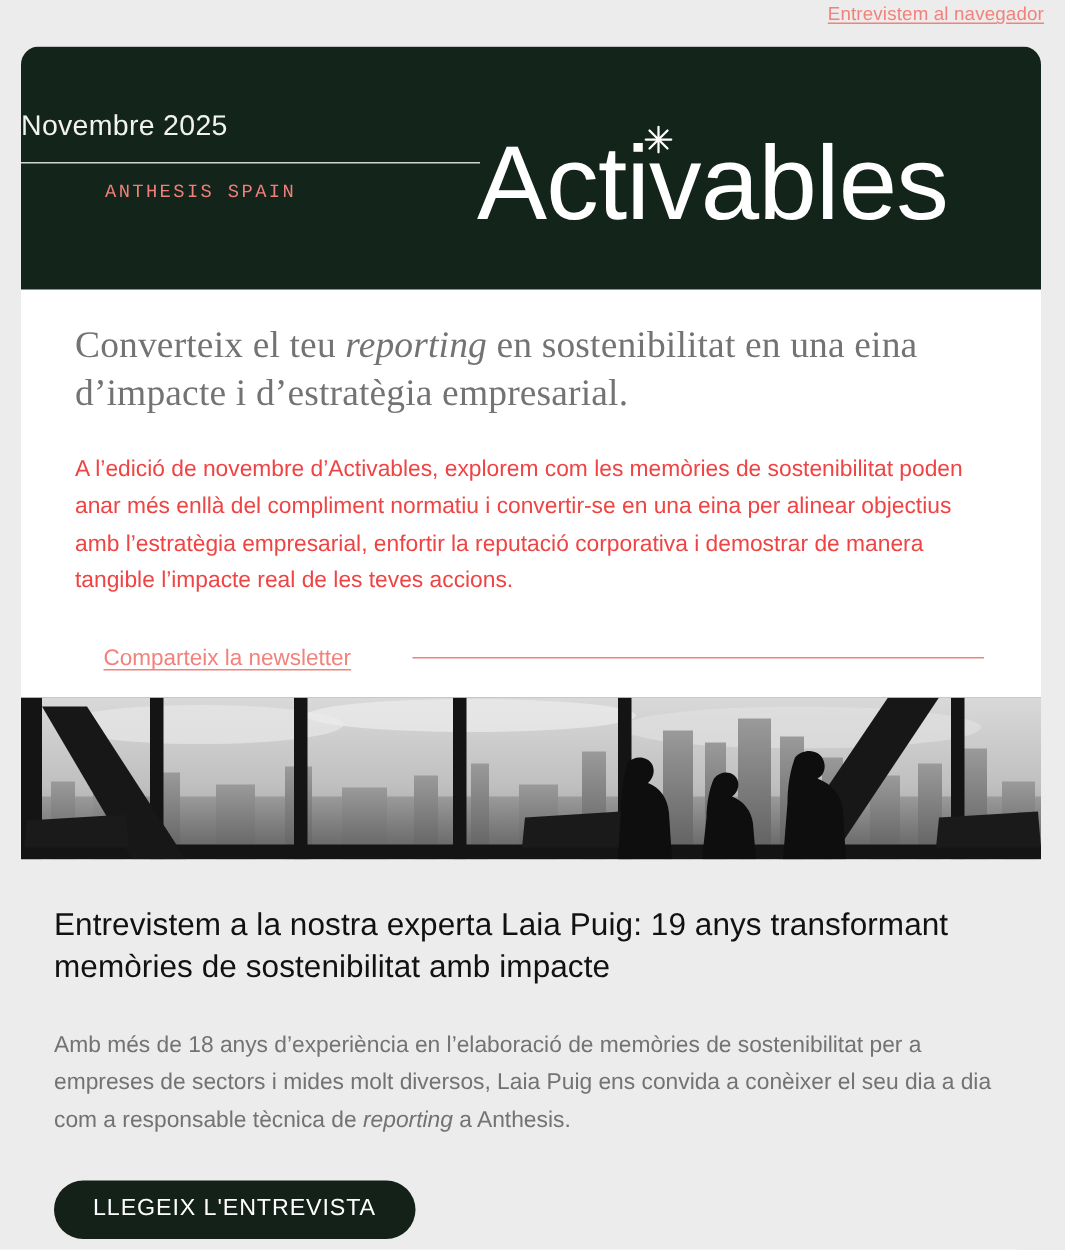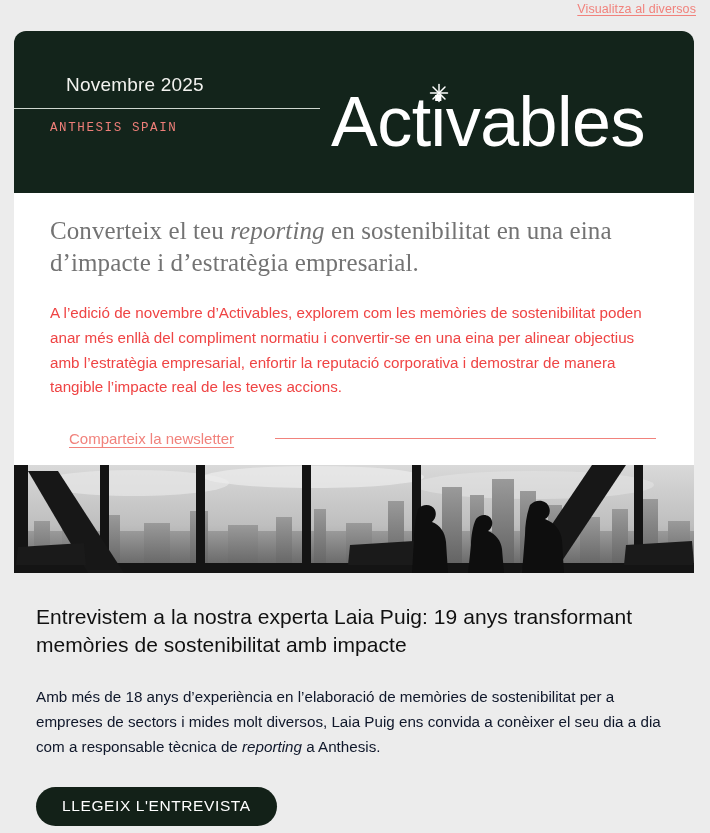--- a/index.html
+++ b/index.html
@@ -60,54 +60,53 @@
     position: absolute;
     left: 0;
     top: 44px;
     width: 306px;
   }
   .mast-date {
     color: #f2f2ef;
     font-size: 19px;
     font-weight: 400;
     letter-spacing: 0.2px;
-    padding-left: 52px;
     line-height: 1.1;
   }
   .mast-rule {
     margin-top: 12px;
     height: 1px;
     background: #cfd6cf;
     width: 100%;
   }
   .mast-sub {
     color: #ef7f79;
     font-family: "Liberation Mono", "DejaVu Sans Mono", monospace;
     font-size: 12.5px;
     letter-spacing: 1.6px;
-    padding-left: 36px;
+    padding-left: 56px;
     padding-top: 13px;
     line-height: 1.1;
   }
 
   .masthead-logo {
     position: absolute;
     right: 36px;
     top: 48px;
     width: 340px;
     height: 86px;
   }
   .logo-wordmark {
     color: #ffffff;
     font-size: 70px;
     font-weight: 300;
     letter-spacing: -0.5px;
     line-height: 86px;
     white-space: nowrap;
-    text-align: center;
+    text-align: left;
     font-family: "Liberation Sans", sans-serif;
   }
   .logo-star {
     position: absolute;
     left: 111px;
     top: 4px;
     width: 20px;
     height: 20px;
   }
 
@@ -178,21 +177,21 @@
     font-size: 21px;
     line-height: 1.34;
     color: #111111;
     font-weight: 400;
     margin: 0 0 26px 0;
     letter-spacing: 0.05px;
   }
   .lower-copy {
     font-size: 15.2px;
     line-height: 1.63;
-    color: #0f172a;
+    color: #737373;
     margin: 0 0 27px 0;
   }
   .lower-copy em { font-style: italic; }
 
   .cta {
     display: inline-block;
     background: #132118;
     color: #ffffff;
     border: none;
     border-radius: 22px;
@@ -202,21 +201,21 @@
     font-family: "Liberation Sans", sans-serif;
     cursor: pointer;
   }
 </style>
 </head>
 <body>
 
 <div class="page">
 
   <div class="preheader">
-    <a class="preheader-link">Visualitza al diversos</a>
+    <a class="preheader-link">Entrevistem al navegador</a>
   </div>
 
   <div class="card">
 
     <div class="masthead">
 
       <div class="masthead-left">
         <div class="mast-date">Novembre 2025</div>
         <div class="mast-rule"></div>
         <div class="mast-sub">ANTHESIS SPAIN</div>

